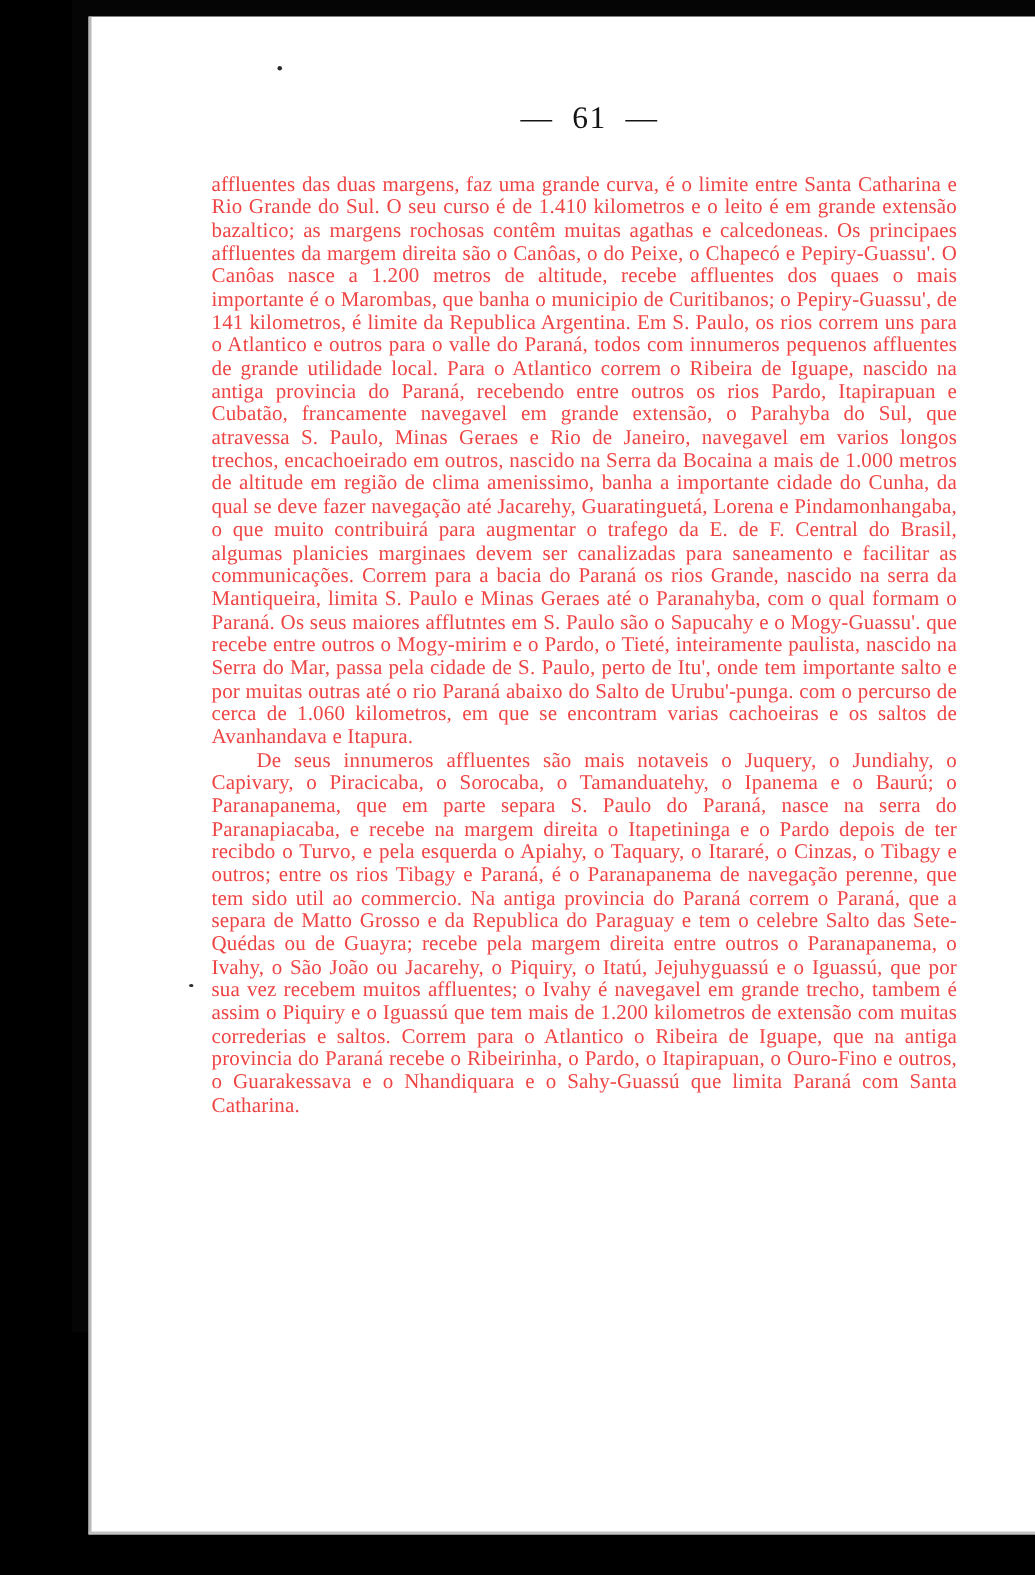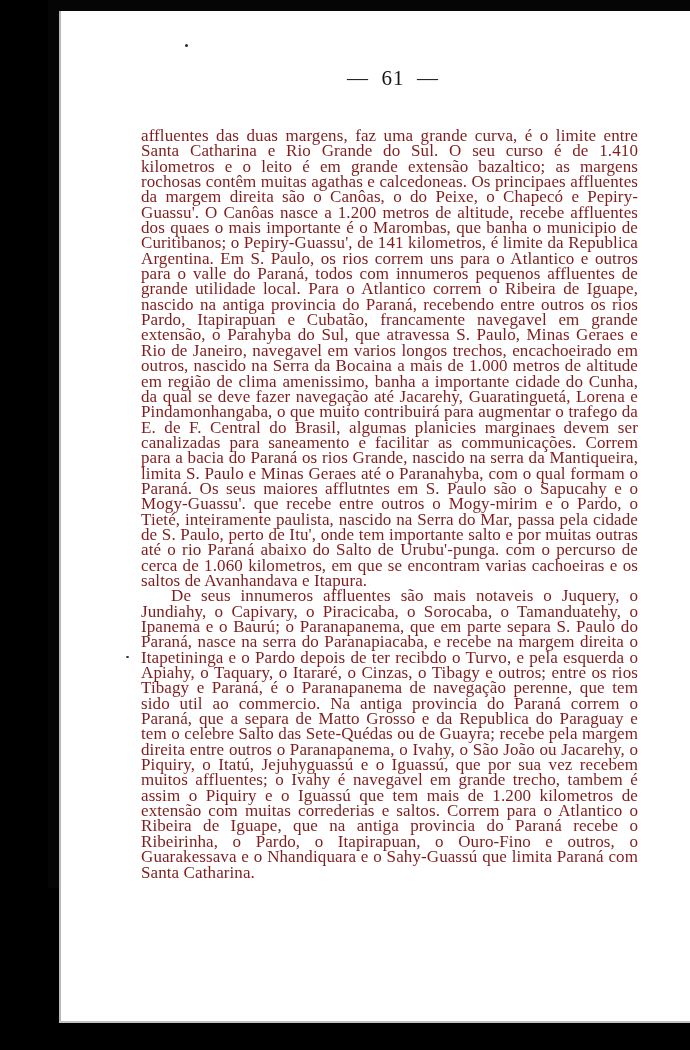--- a/index.html
+++ b/index.html
@@ -73,24 +73,24 @@
     text-align: center;
     font-size: 21px;
     letter-spacing: 1px;
     color: #141414;
     white-space: pre;
   }
 
   .textblock {
     position: absolute;
     left: 82px;        
-    top: 117px;        
+    top: 105px;        
     width: 497px;
-    color: #7f1d1d;
-    font-size: 17px;
+    color: #ef4444;
+    font-size: 14px;
     line-height: 15.35px;
     text-align: justify;
     text-justify: inter-word;
     letter-spacing: 0.1px;
   }
 
   .para {
     margin: 0;
     text-indent: 30px;
     text-align: justify;

